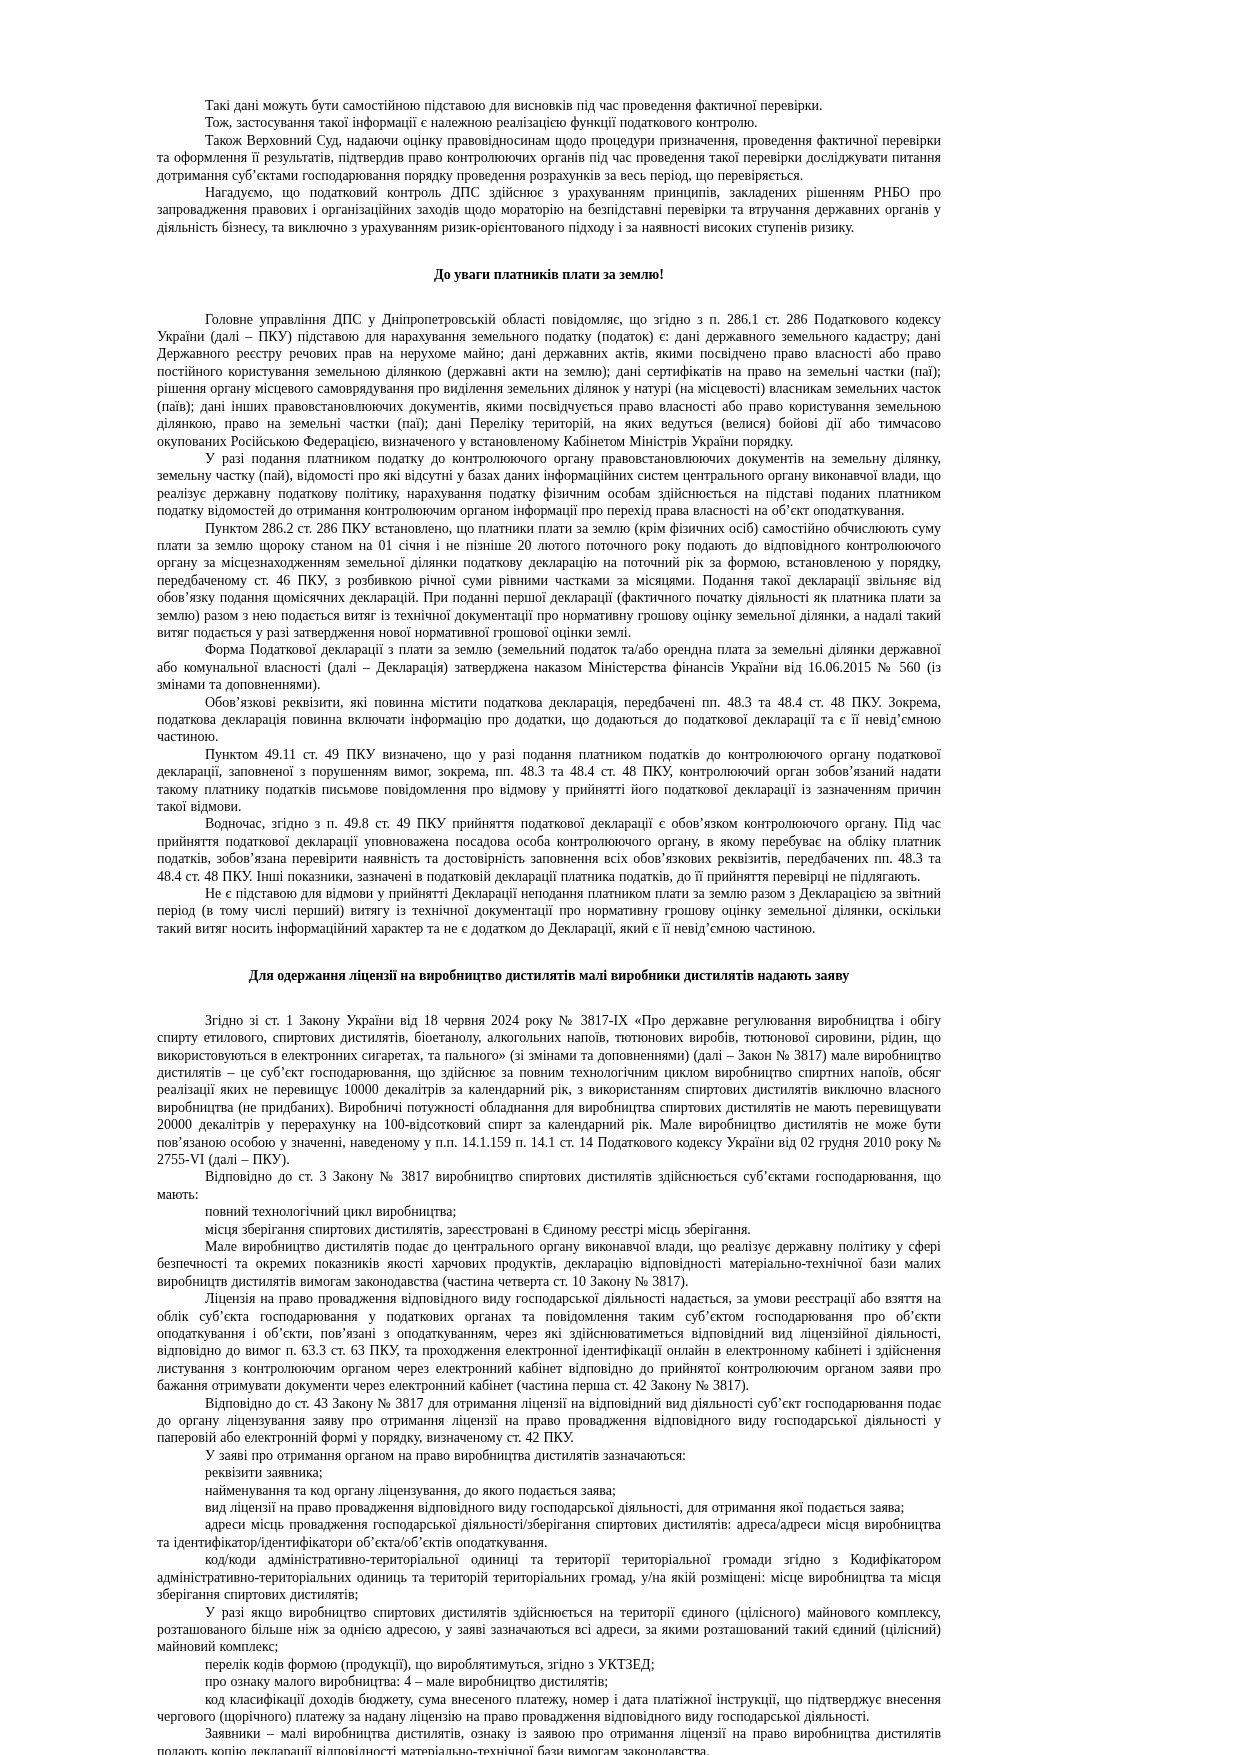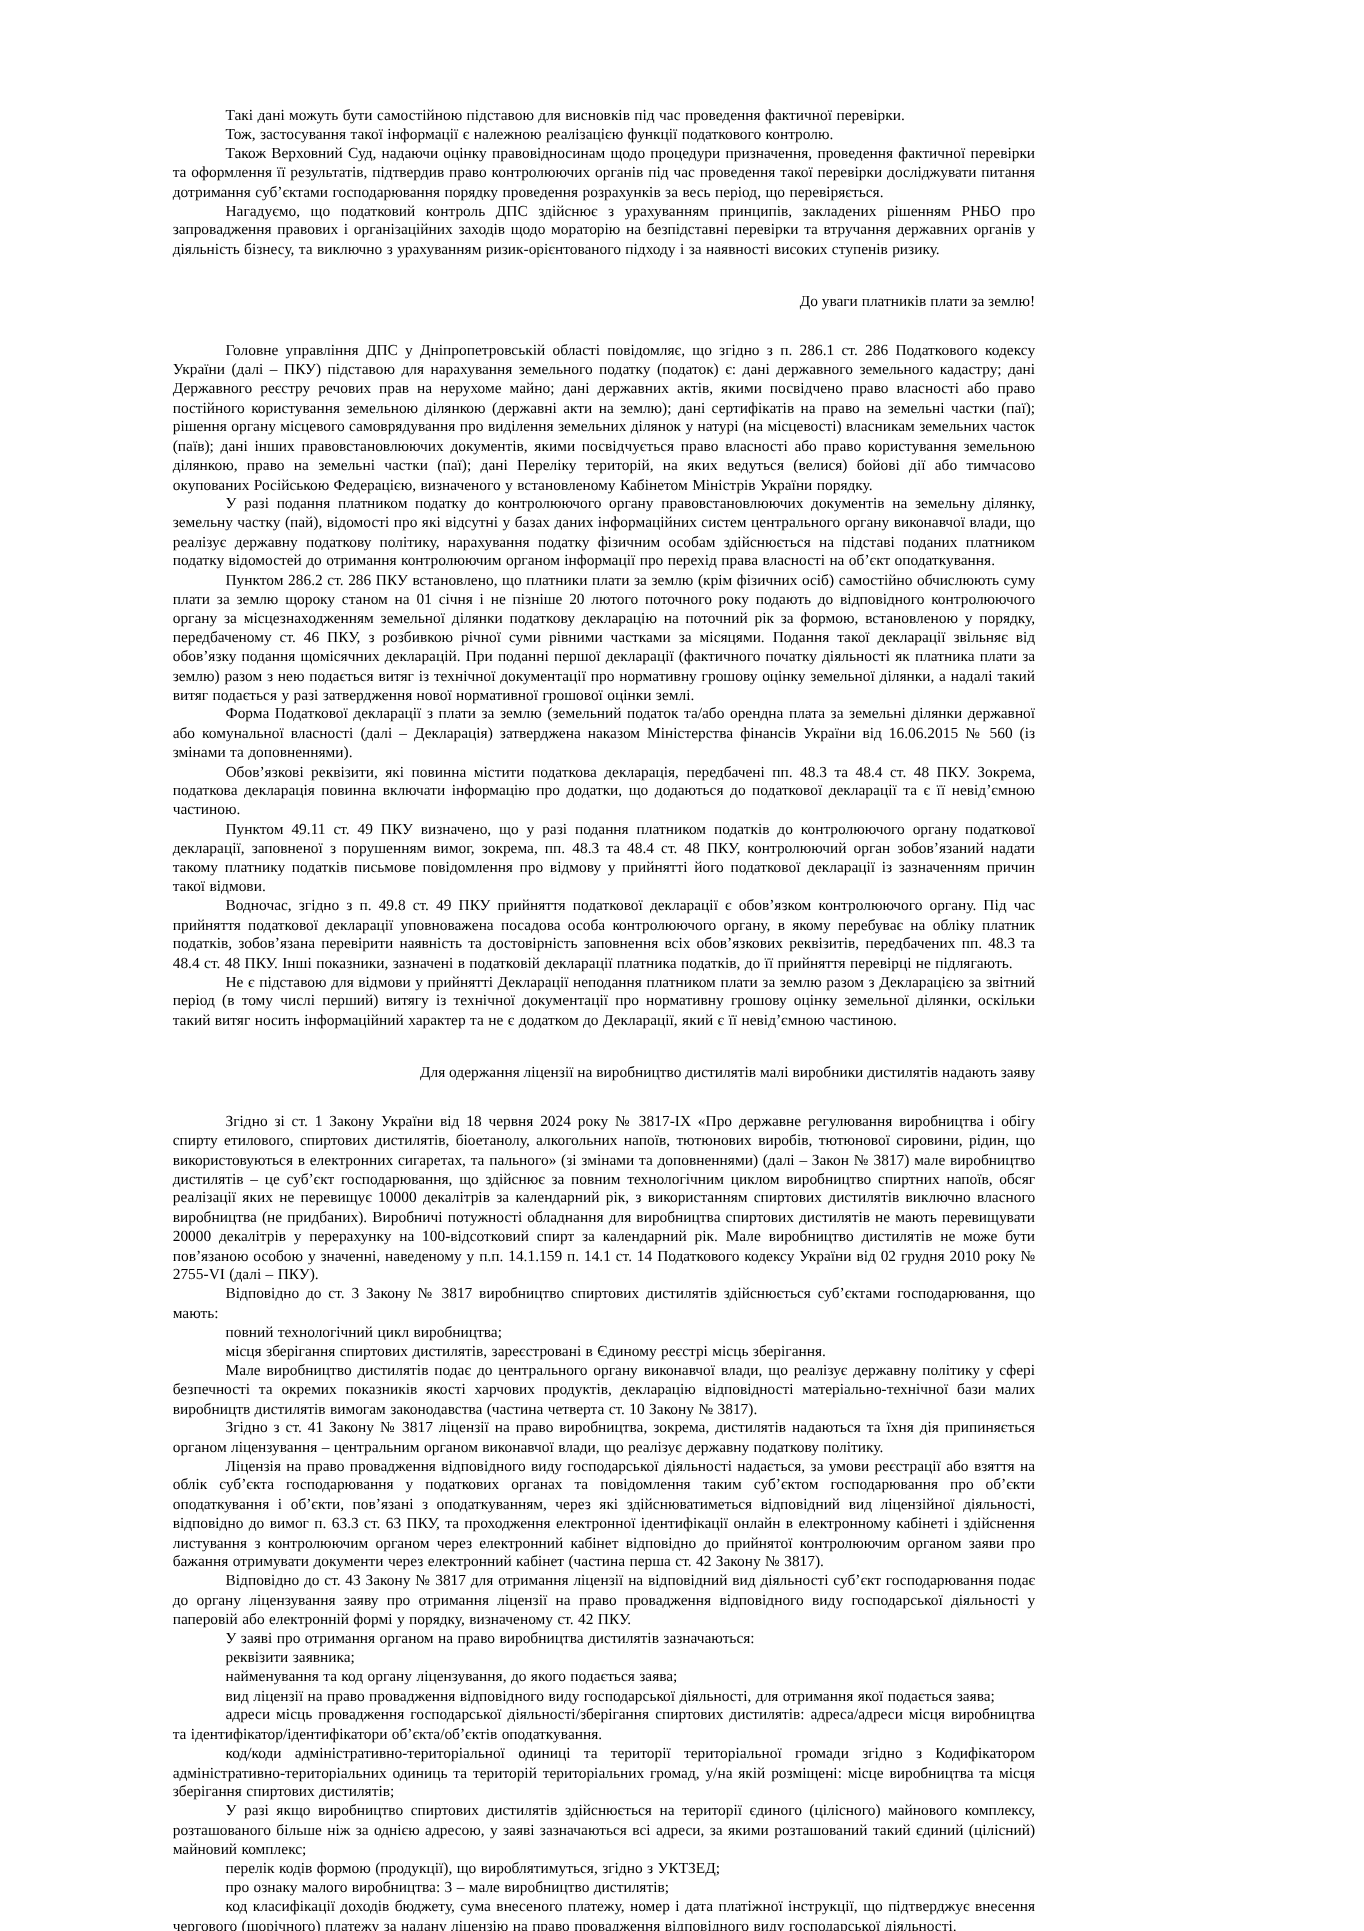--- a/index.html
+++ b/index.html
@@ -22,22 +22,22 @@
     font-size: 14px;
     line-height: 17.4px;
     text-align: justify;
     text-indent: 48px;
     word-spacing: 0.5px;
   }
   .section-heading {
     margin: 30px 0 27px 0;
     font-size: 14px;
     line-height: 17.4px;
-    font-weight: normal;
-    text-align: right;
+    font-weight: bold;
+    text-align: center;
   }
 </style>
 </head>
 <body>
 
 <div class="page">
   <div id="doc-root">
       <section class="doc-section">
         <p class="doc-paragraph">Такі дані можуть бути самостійною підставою для висновків під час проведення фактичної перевірки.</p>
         <p class="doc-paragraph">Тож, застосування такої інформації є належною реалізацією функції податкового контролю.</p>
@@ -55,29 +55,28 @@
         <p class="doc-paragraph">Водночас, згідно з п. 49.8 ст. 49 ПКУ прийняття податкової декларації є обов’язком контролюючого органу. Під час прийняття податкової декларації уповноважена посадова особа контролюючого органу, в якому перебуває на обліку платник податків, зобов’язана перевірити наявність та достовірність заповнення всіх обов’язкових реквізитів, передбачених пп. 48.3 та 48.4 ст. 48 ПКУ. Інші показники, зазначені в податковій декларації платника податків, до її прийняття перевірці не підлягають.</p>
         <p class="doc-paragraph">Не є підставою для відмови у прийнятті Декларації неподання платником плати за землю разом з Декларацією за звітний період (в тому числі перший) витягу із технічної документації про нормативну грошову оцінку земельної ділянки, оскільки такий витяг носить інформаційний характер та не є додатком до Декларації, який є її невід’ємною частиною.</p>
       </section>
       <section class="doc-section">
         <h2 class="section-heading">Для одержання ліцензії на виробництво дистилятів малі виробники дистилятів надають заяву</h2>
         <p class="doc-paragraph">Згідно зі ст. 1 Закону України від 18 червня 2024 року № 3817-IX «Про державне регулювання виробництва і обігу спирту етилового, спиртових дистилятів, біоетанолу, алкогольних напоїв, тютюнових виробів, тютюнової сировини, рідин, що використовуються в електронних сигаретах, та пального» (зі змінами та доповненнями) (далі – Закон № 3817) мале виробництво дистилятів – це суб’єкт господарювання, що здійснює за повним технологічним циклом виробництво спиртних напоїв, обсяг реалізації яких не перевищує 10000 декалітрів за календарний рік, з використанням спиртових дистилятів виключно власного виробництва (не придбаних). Виробничі потужності обладнання для виробництва спиртових дистилятів не мають перевищувати 20000 декалітрів у перерахунку на 100-відсотковий спирт за календарний рік. Мале виробництво дистилятів не може бути пов’язаною особою у значенні, наведеному у п.п. 14.1.159 п. 14.1 ст. 14 Податкового кодексу України від 02 грудня 2010 року № 2755-VI (далі – ПКУ).</p>
         <p class="doc-paragraph">Відповідно до ст. 3 Закону № 3817 виробництво спиртових дистилятів здійснюється суб’єктами господарювання, що мають:</p>
         <p class="doc-paragraph">повний технологічний цикл виробництва;</p>
         <p class="doc-paragraph">місця зберігання спиртових дистилятів, зареєстровані в Єдиному реєстрі місць зберігання.</p>
         <p class="doc-paragraph">Мале виробництво дистилятів подає до центрального органу виконавчої влади, що реалізує державну політику у сфері безпечності та окремих показників якості харчових продуктів, декларацію відповідності матеріально-технічної бази малих виробництв дистилятів вимогам законодавства (частина четверта ст. 10 Закону № 3817).</p>
-        <p class="doc-paragraph">Згідно з ст. 41 Закону № 3817 ліцензії на право виробництва, зокрема, дистилятів надаються та їхня дія припиняється органом ліцензування – центральним органом виконавчої влади, що реалізує державну податкову політику.</p>
         <p class="doc-paragraph">Ліцензія на право провадження відповідного виду господарської діяльності надається, за умови реєстрації або взяття на облік суб’єкта господарювання у податкових органах та повідомлення таким суб’єктом господарювання про об’єкти оподаткування і об’єкти, пов’язані з оподаткуванням, через які здійснюватиметься відповідний вид ліцензійної діяльності, відповідно до вимог п. 63.3 ст. 63 ПКУ, та проходження електронної ідентифікації онлайн в електронному кабінеті і здійснення листування з контролюючим органом через електронний кабінет відповідно до прийнятої контролюючим органом заяви про бажання отримувати документи через електронний кабінет (частина перша ст. 42 Закону № 3817).</p>
         <p class="doc-paragraph">Відповідно до ст. 43 Закону № 3817 для отримання ліцензії на відповідний вид діяльності суб’єкт господарювання подає до органу ліцензування заяву про отримання ліцензії на право провадження відповідного виду господарської діяльності у паперовій або електронній формі у порядку, визначеному ст. 42 ПКУ.</p>
         <p class="doc-paragraph">У заяві про отримання органом на право виробництва дистилятів зазначаються:</p>
         <p class="doc-paragraph">реквізити заявника;</p>
         <p class="doc-paragraph">найменування та код органу ліцензування, до якого подається заява;</p>
         <p class="doc-paragraph">вид ліцензії на право провадження відповідного виду господарської діяльності, для отримання якої подається заява;</p>
         <p class="doc-paragraph">адреси місць провадження господарської діяльності/зберігання спиртових дистилятів: адреса/адреси місця виробництва та ідентифікатор/ідентифікатори об’єкта/об’єктів оподаткування.</p>
         <p class="doc-paragraph">код/коди адміністративно-територіальної одиниці та території територіальної громади згідно з Кодифікатором адміністративно-територіальних одиниць та територій територіальних громад, у/на якій розміщені: місце виробництва та місця зберігання спиртових дистилятів;</p>
         <p class="doc-paragraph">У разі якщо виробництво спиртових дистилятів здійснюється на території єдиного (цілісного) майнового комплексу, розташованого більше ніж за однією адресою, у заяві зазначаються всі адреси, за якими розташований такий єдиний (цілісний) майновий комплекс;</p>
         <p class="doc-paragraph">перелік кодів формою (продукції), що вироблятимуться, згідно з УКТЗЕД;</p>
-        <p class="doc-paragraph">про ознаку малого виробництва: 3 – мале виробництво дистилятів;</p>
+        <p class="doc-paragraph">про ознаку малого виробництва: 4 – мале виробництво дистилятів;</p>
         <p class="doc-paragraph">код класифікації доходів бюджету, сума внесеного платежу, номер і дата платіжної інструкції, що підтверджує внесення чергового (щорічного) платежу за надану ліцензію на право провадження відповідного виду господарської діяльності.</p>
         <p class="doc-paragraph">Заявники – малі виробництва дистилятів, ознаку із заявою про отримання ліцензії на право виробництва дистилятів подають копію декларації відповідності матеріально-технічної бази вимогам законодавства.</p>
       </section>
     </div>
 </div>
 
 </body></html>

